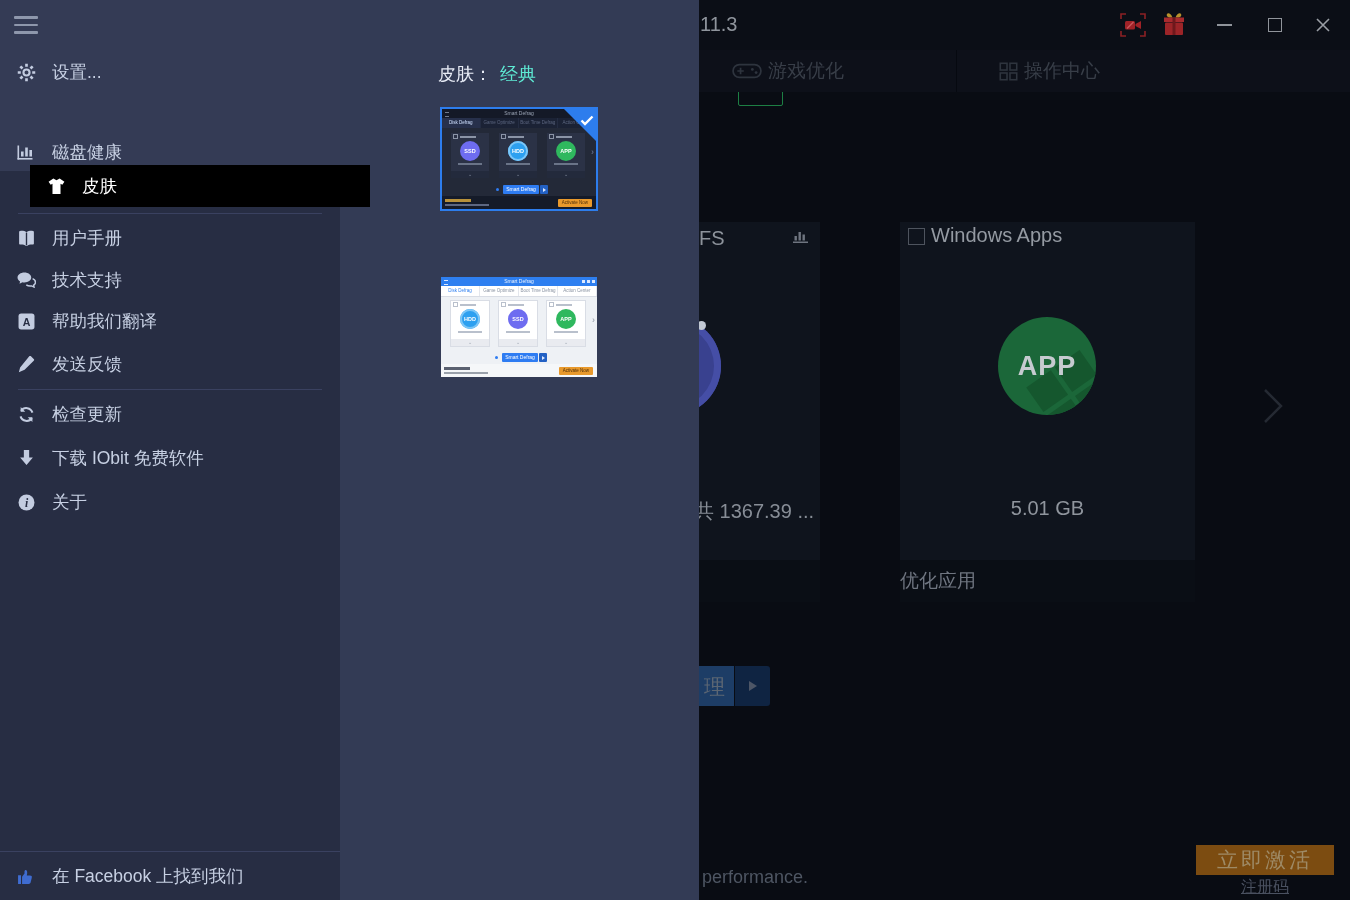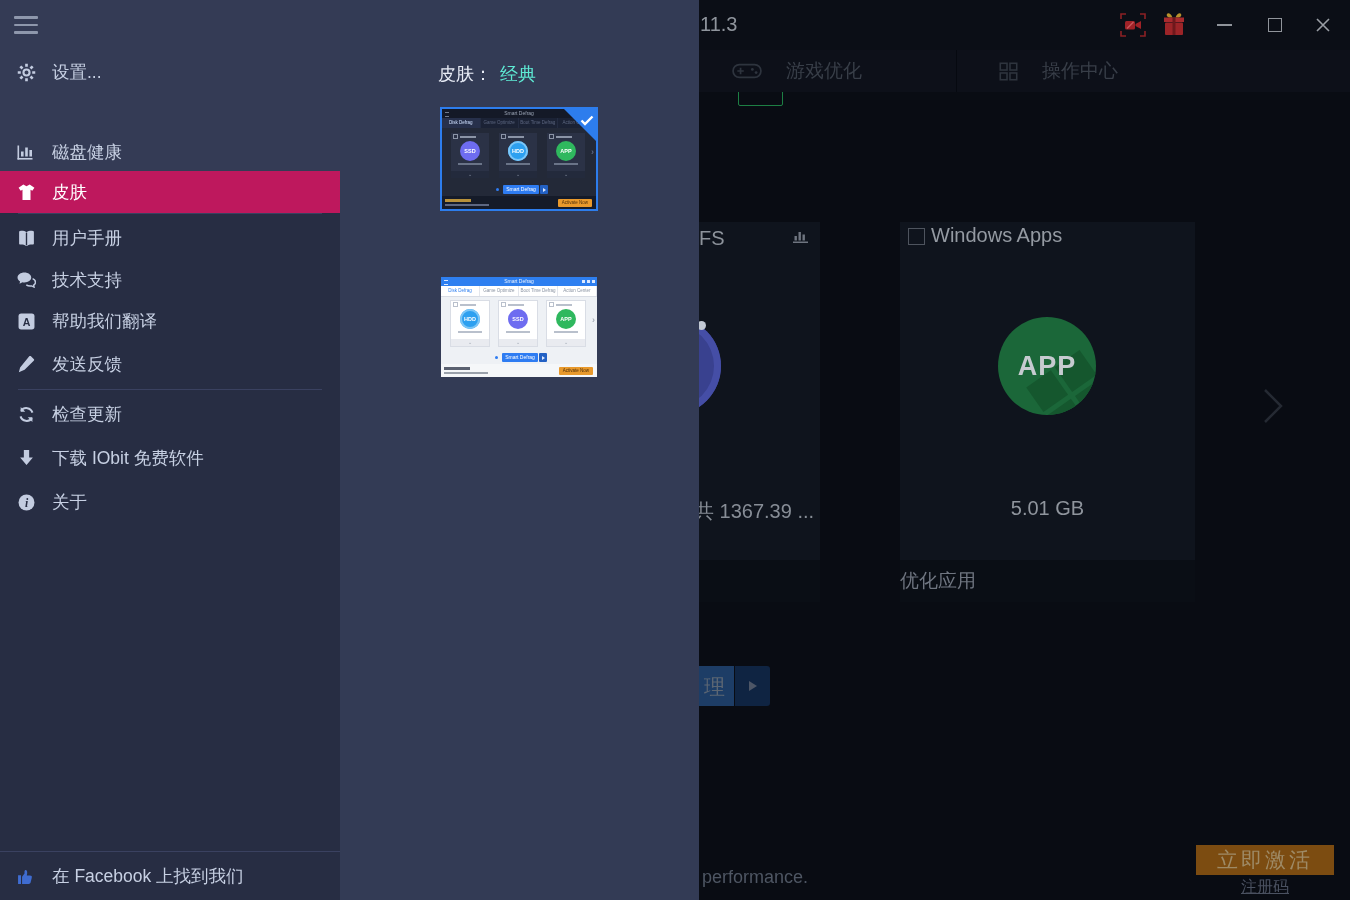--- a/index.html
+++ b/index.html
@@ -13,21 +13,21 @@
   .free-badge{left:738px;top:15px;height:17px;padding:16px 5px;border:1px solid #1d7f44;border-radius:2px;
     color:#2ba556;font-size:11.5px;font-weight:bold;line-height:17px;letter-spacing:.5px;margin-top:40px;}
   .tb-cam{left:1120px;top:13px;width:26px;height:24px;}
   .tb-gift{left:1162px;top:11px;width:24px;height:26px;}
   .ctl-min{left:1217px;top:24px;width:15px;height:2px;background:#90949b;}
   .ctl-max{left:1268px;top:18px;width:12px;height:12px;border:1.5px solid #90949b;}
   .ctl-close{left:1316px;top:18px;width:14px;height:14px;}
 
   #tabbar{left:0;top:50px;width:1350px;height:42px;background:#0d1019;}
   .tabdiv{left:956px;top:50px;width:1px;height:42px;background:#060910;}
-  .tab{top:50px;height:42px;display:flex;align-items:center;gap:24px;color:#383e48;font-size:19px;}
+  .tab{top:50px;height:42px;display:flex;align-items:center;gap:6px;color:#383e48;font-size:19px;}
   .tab .tico{color:#2e343e;display:flex;}
   #tab-game{left:732px;} #tab-action{left:999px;}
 
   .card{top:222px;width:295px;height:380px;background:#0f141d;}
   #card1{left:525px;} #card2{left:900px;}
   .cfoot{position:absolute;left:0;right:0;bottom:0;height:42px;background:#0a0e15;color:#6f7580;
     font-size:19px;text-align:left;line-height:42px;}
   .c1-fs{position:absolute;left:174px;top:5px;font-size:20px;color:#8d939b;}
   .c1-chart{position:absolute;left:267px;top:7px;color:#6f7580;}
   .c1-circle{position:absolute;left:98px;top:95px;width:98px;height:98px;border-radius:50%;
@@ -57,21 +57,21 @@
     font-size:21px;text-align:center;line-height:30px;letter-spacing:3px;}
   .register{left:1196px;top:877px;width:138px;text-align:center;font-size:16px;color:#4a5160;
     text-decoration:underline;}
 
   
   #sidebar{left:0;top:0;width:340px;height:900px;background:#272d43;z-index:20;}
   .sb-top{position:absolute;left:0;top:0;width:340px;height:171px;background:#343b55;}
   .burger{position:absolute;left:14px;top:16px;width:24px;height:18px;cursor:pointer;}
   .burger div{height:2.5px;background:#8e97ac;margin-bottom:5px;border-radius:1px;}
   .row{position:absolute;left:0;width:340px;height:40px;cursor:pointer;}
-  .row.sel{top:171px;height:42px;background:#be185d;}
+  .row.sel{top:165px;height:42px;background:#000000;margin-left:30px;}
   .ric{position:absolute;left:16px;top:50%;transform:translateY(-50%);width:20px;height:20px;
     color:#c3cce0;display:flex;align-items:center;justify-content:center;}
   .row.sel .ric{color:#ffffff;}
   .rlb{position:absolute;left:52px;top:50%;transform:translateY(-50%);font-size:17.5px;color:#c7d0e3;
     white-space:nowrap;}
   .row.sel .rlb{color:#ffffff;}
   .rlb b{font-weight:normal;}
   .sdiv{position:absolute;left:18px;width:304px;height:1px;background:#3a4160;}
   .sdiv.full{left:0;width:340px;}
   .fb-ic{color:#3f6cd1;}

